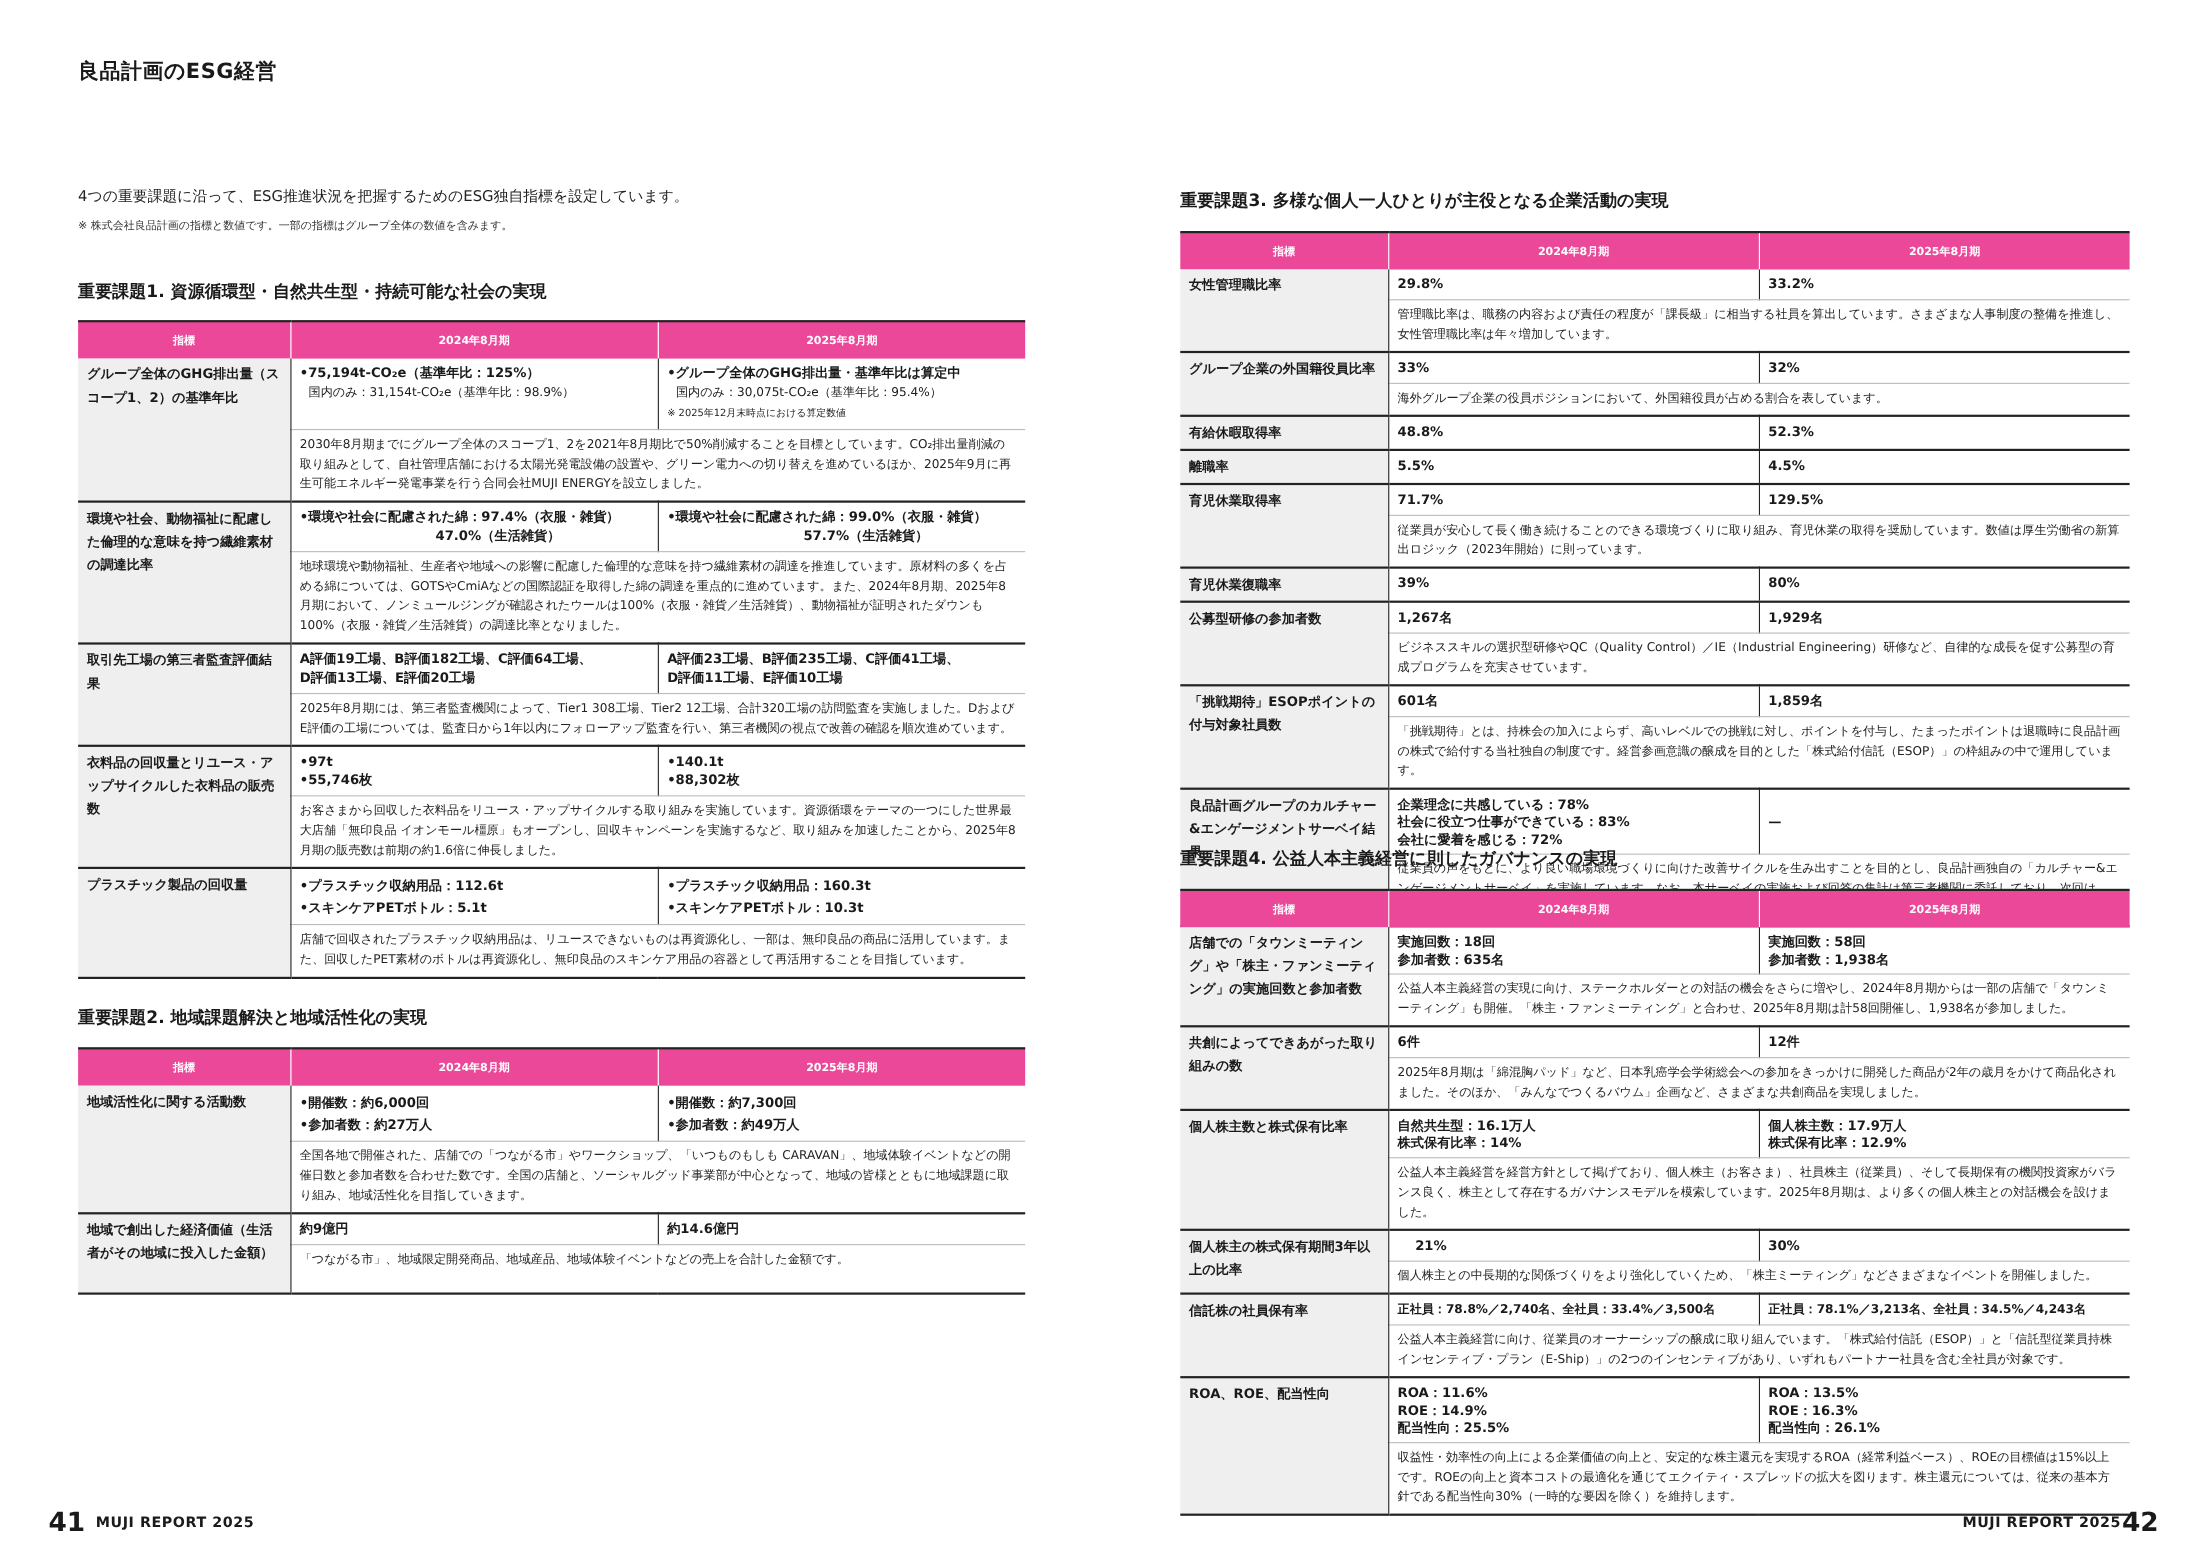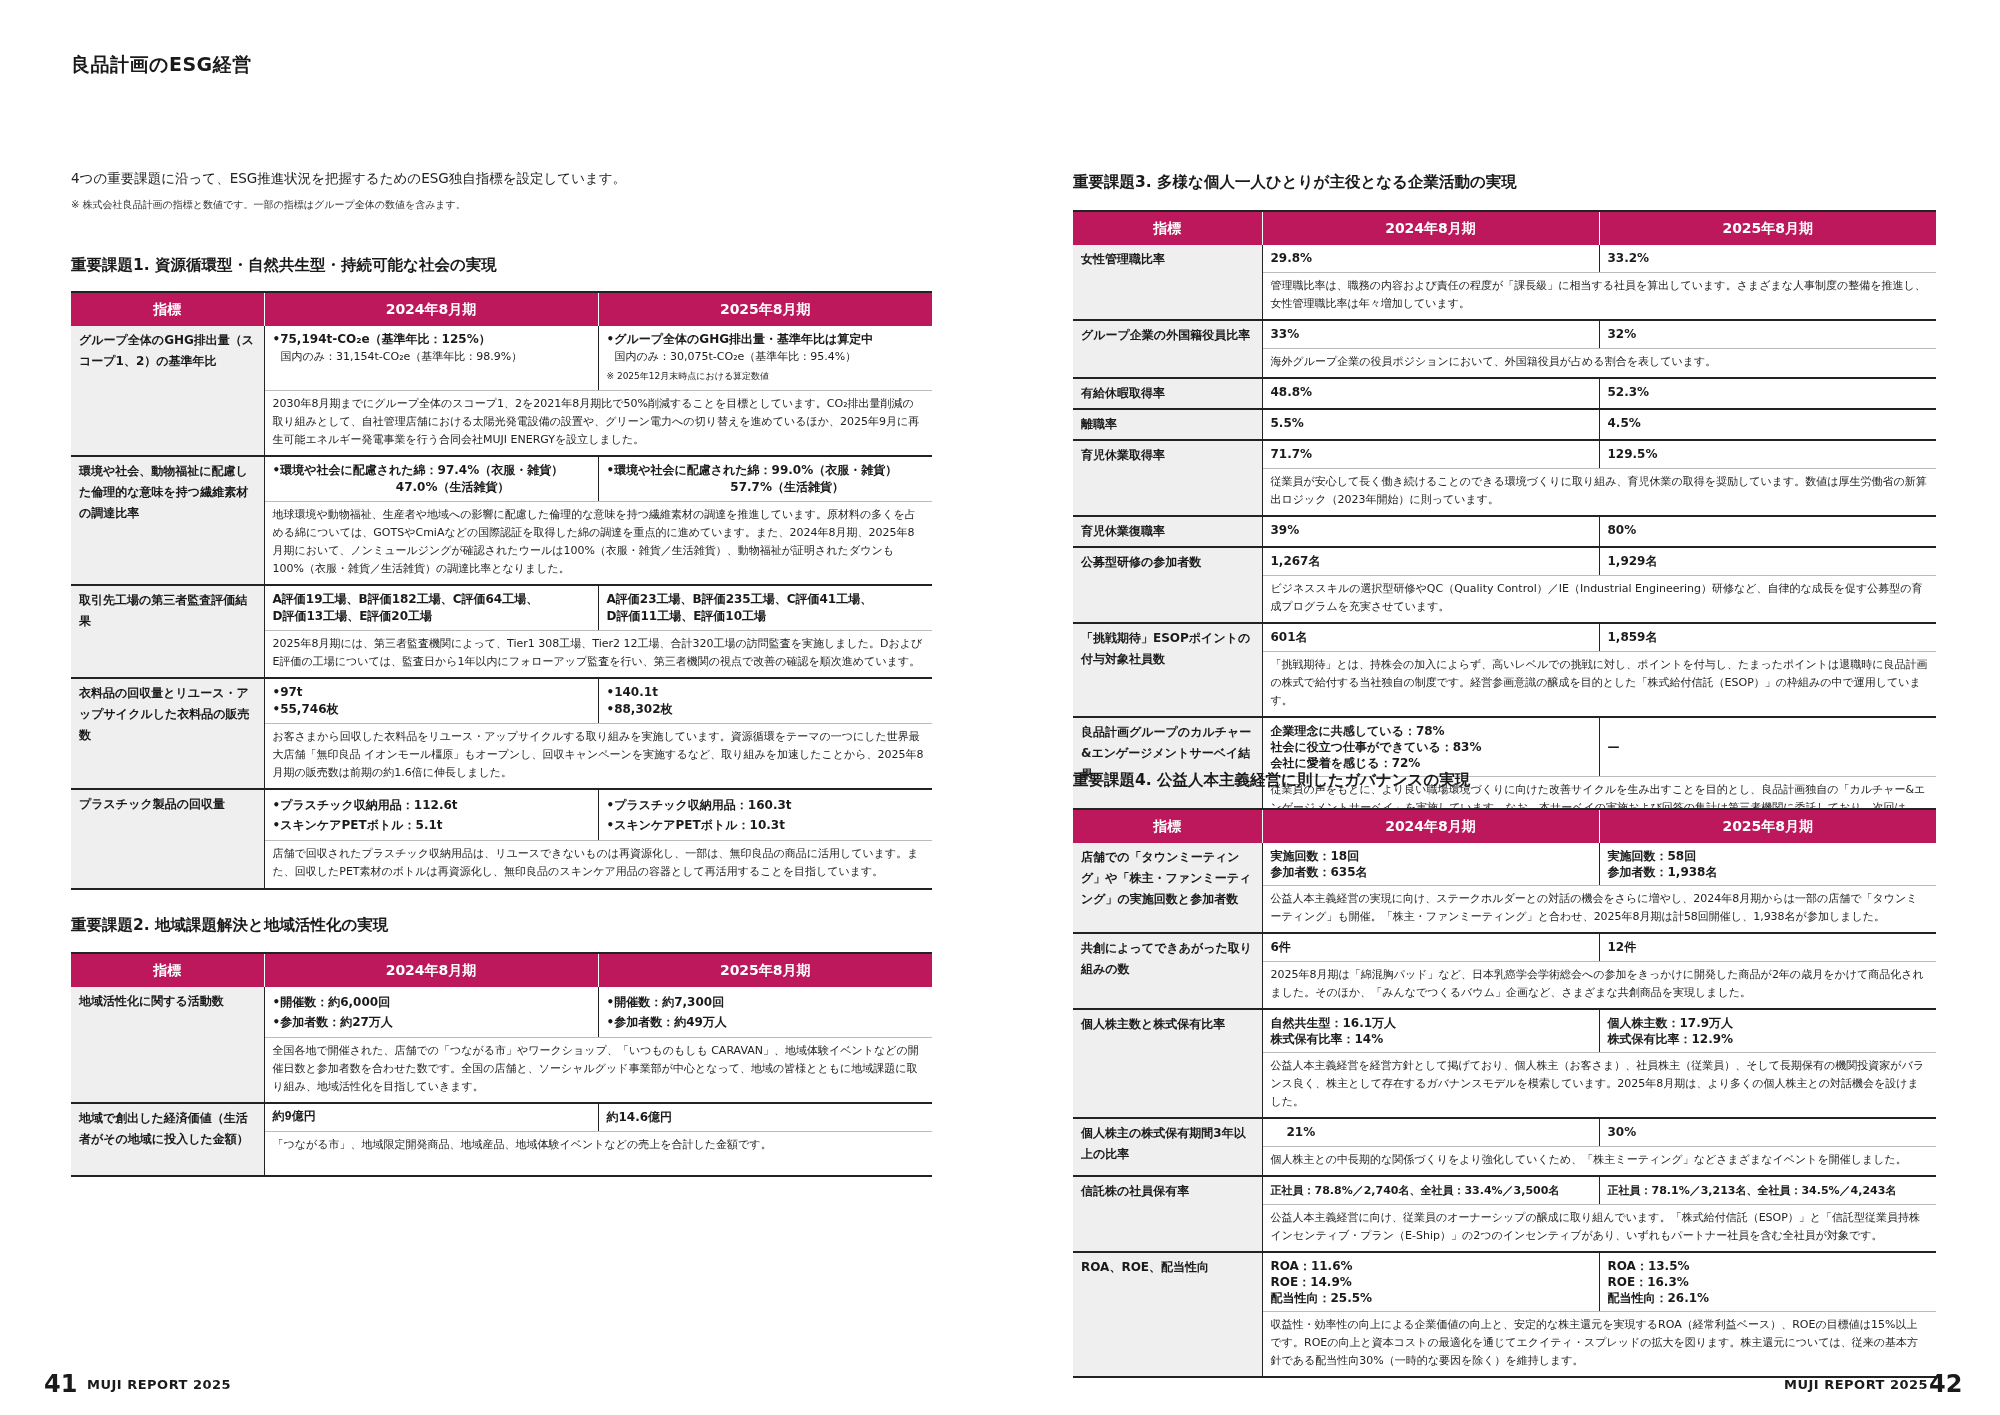--- a/index.html
+++ b/index.html
@@ -10,21 +10,21 @@
   .page-right { position: absolute; left: 1000px; top: 0; width: 1000px; height: 1415px; }
 
   .kicker { position: absolute; left: 71px; top: 52px; font-size: 19px; font-weight: bold; letter-spacing: 0.5px; }
   .main-title { position: absolute; left: 68px; top: 88px; font-size: 40px; font-weight: bold; color: #8f2439; letter-spacing: 1px; }
   .intro { position: absolute; left: 71px; top: 170px; font-size: 13.5px; color: #222; }
   .note { position: absolute; left: 71px; top: 198px; font-size: 10px; color: #333; }
 
   .section-title { position: absolute; font-size: 15.5px; font-weight: bold; color: #1a1a1a; }
 
   table.esg { position: absolute; border-collapse: collapse; table-layout: fixed; font-size: 11.5px; }
-  table.esg th { background: #be185d; color: #fff; font-weight: bold; font-size: 14px; height: 34px; text-align: center; border-left: 1px solid #fff; border-top: 2px solid #222; }
+  table.esg th { background: #ec4899; color: #fff; font-weight: bold; font-size: 10px; height: 34px; text-align: center; border-left: 1px solid #fff; border-top: 2px solid #222; }
   table.esg th:first-child { border-left: none; }
   table.esg td { vertical-align: top; }
   table.esg td.label { background: #efefef; font-weight: bold; font-size: 12px; line-height: 21px; padding: 4px 8px; border-right: 1px solid #222; border-bottom: 2px solid #222; }
   table.esg td.val { font-weight: bold; font-size: 12px; line-height: 17px; padding: 5px 8px; border-bottom: 1px solid #bbb; }
   table.esg td.val.v1 { border-right: 1px solid #222; }
   table.esg td.val.last { border-bottom: 2px solid #222; }
   table.esg td.desc { font-size: 11px; line-height: 18px; padding: 4px 8px 6px; border-bottom: 2px solid #222; color: #222; margin-left: 31px; }
   .sub { font-weight: normal; font-size: 11px; display: block; padding-left: 8px; }
   .subnote { font-weight: normal; font-size: 9px; display: block; margin-top: 3px; }
   .line { display: block; }
@@ -155,21 +155,21 @@
       <td class="val" style="line-height:20px;">
         <span class="line">•開催数：約7,300回</span>
         <span class="line">•参加者数：約49万人</span>
       </td>
     </tr>
     <tr>
       <td class="desc" colspan="2">全国各地で開催された、店舗での「つながる市」やワークショップ、「いつものもしも CARAVAN」、地域体験イベントなどの開催日数と参加者数を合わせた数です。全国の店舗と、ソーシャルグッド事業部が中心となって、地域の皆様とともに地域課題に取り組み、地域活性化を目指していきます。</td>
     </tr>
     <tr>
       <td class="label" rowspan="2">地域で創出した経済価値（生活者がその地域に投入した金額）</td>
-      <td class="val v1" style="height:28px;font-family:Liberation Mono, monospace;">約9億円</td>
+      <td class="val v1" style="height:28px;">約9億円</td>
       <td class="val">約14.6億円</td>
     </tr>
     <tr>
       <td class="desc" colspan="2" style="height:44px;">「つながる市」、地域限定開発商品、地域産品、地域体験イベントなどの売上を合計した金額です。</td>
     </tr>
   </tbody>
     </table>
 
   <div class="footer-num" style="left:44px; top:1370px;">41</div>
   <div class="footer-label" style="left:87px; top:1377px;">MUJI REPORT 2025</div>

